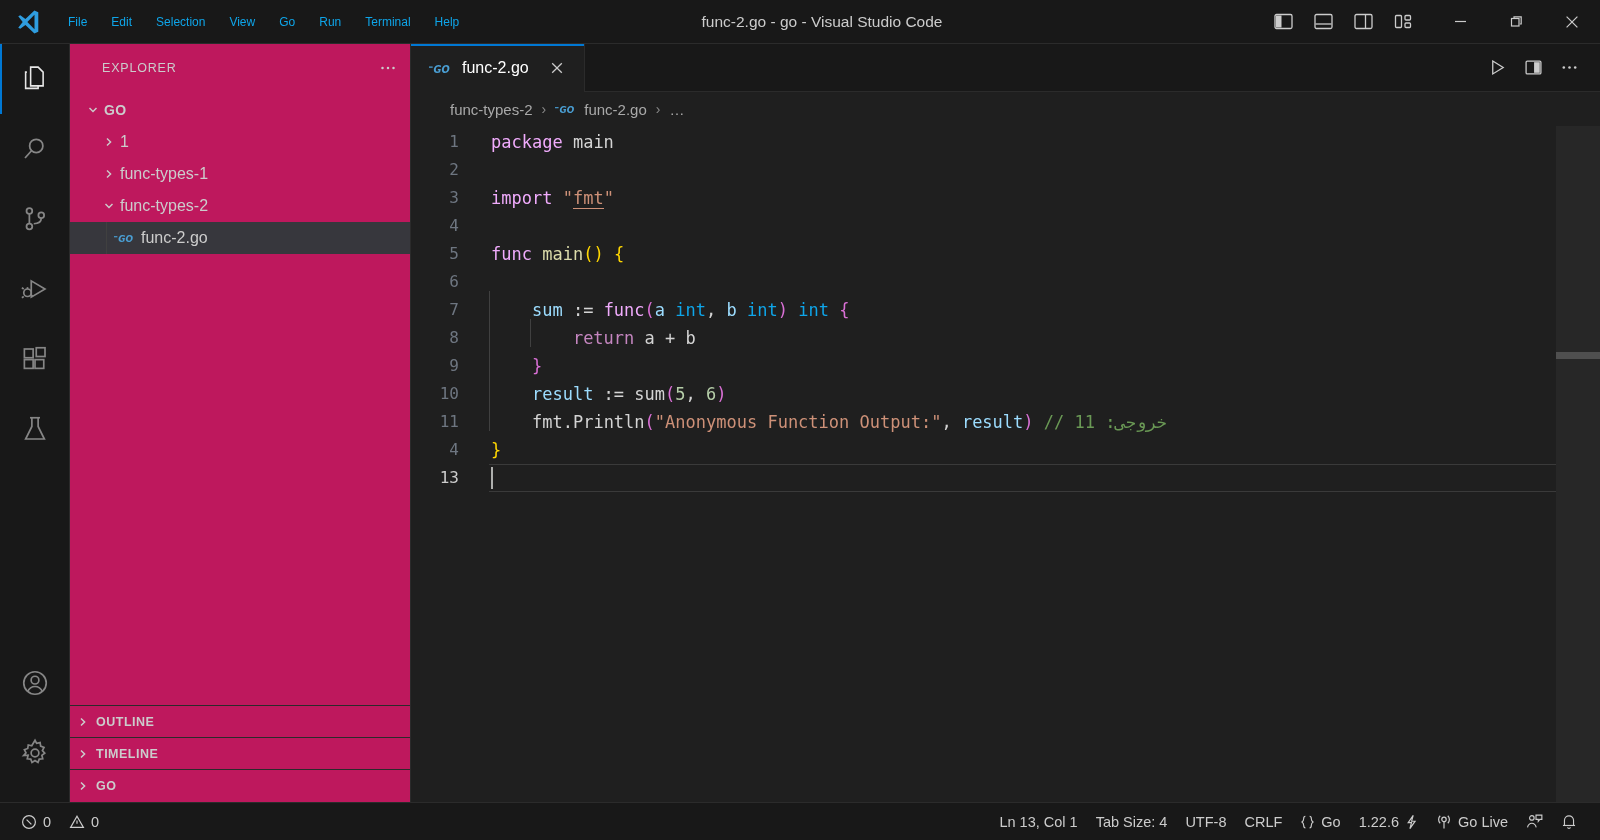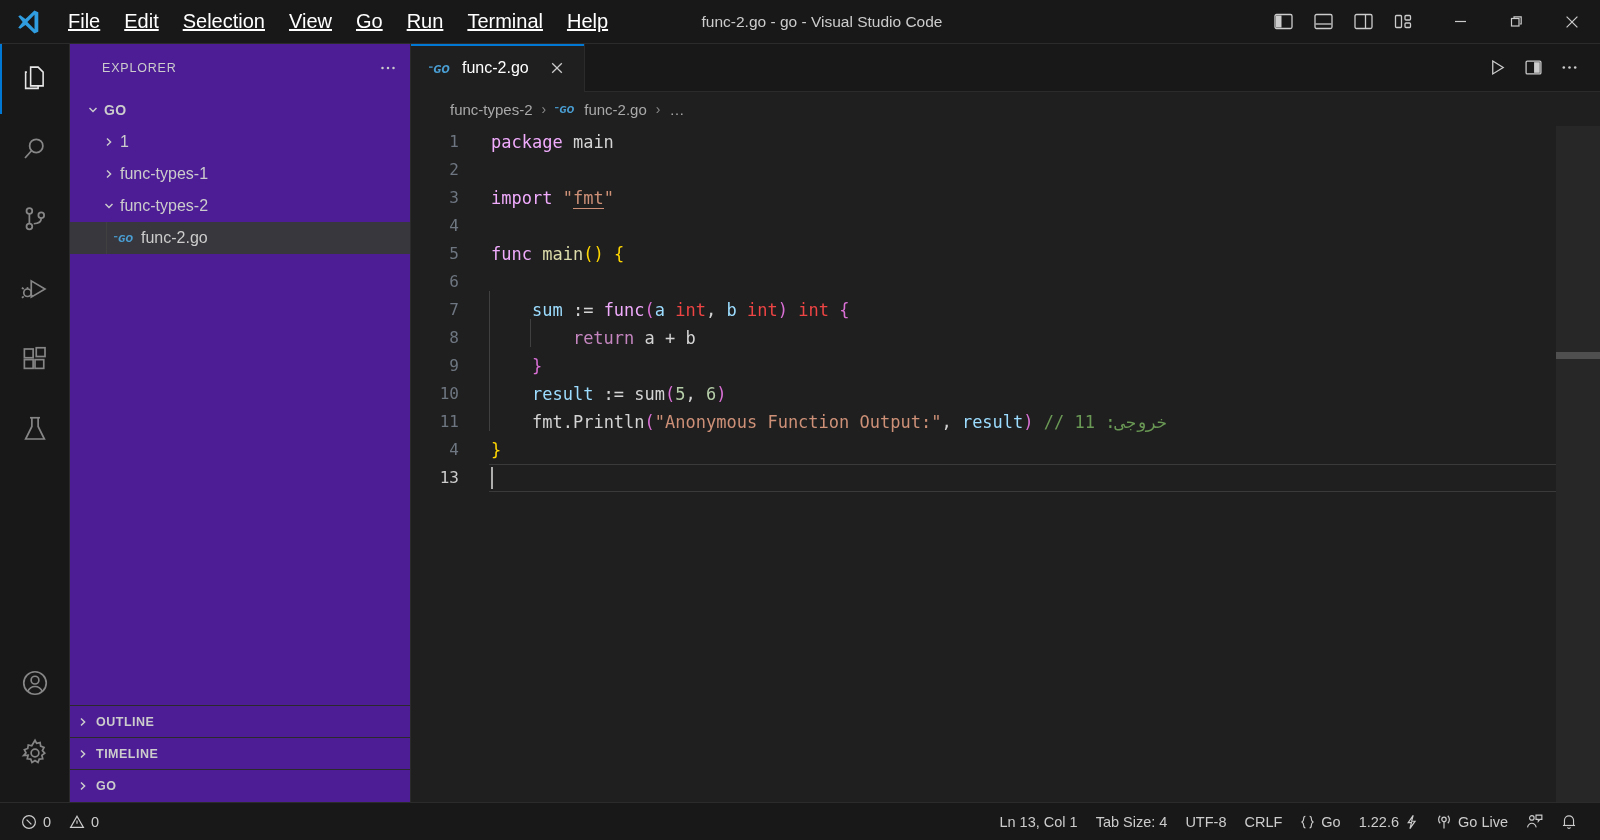--- a/index.html
+++ b/index.html
@@ -16,22 +16,22 @@
   .titlebar {
     height: 44px; flex: 0 0 44px;
     background: #181818;
     display: flex; align-items: center;
     border-bottom: 1px solid #2b2b2b;
     position: relative;
   }
   .vscode-logo { width: 56px; display: flex; align-items: center; justify-content: center; }
   .menus { display: flex; align-items: center; gap: 0px; }
   .menu-item {
-    font-size: 20px; color: #ffffff; padding: 5px 12px; border-radius: 4px;
-    white-space: nowrap; cursor: default; text-decoration: underline;
+    font-size: 12px; color: #0ea5e9; padding: 5px 12px; border-radius: 4px;
+    white-space: nowrap; cursor: default;
   }
   .title-center {
     position: absolute; left: 0; right: 0; top: 0; height: 44px;
     display: flex; align-items: center; justify-content: center;
     font-size: 15.5px; color: #cccccc; pointer-events: none; padding-left: 44px;
   }
   .title-right {
     margin-left: auto; display: flex; align-items: center; height: 44px; z-index: 3;
   }
   .layout-icons { display: flex; align-items: center; gap: 2px; padding-right: 10px; }
@@ -54,21 +54,21 @@
     width: 70px; height: 70px; display: flex; align-items: center; justify-content: center;
     position: relative; color: #868686;
   }
   .act-item.active { color: #e7e7e7; }
   .act-item.active::before {
     content: ""; position: absolute; left: 0; top: 0; bottom: 0; width: 2px; background: #0078d4;
   }
 
   
   .sidebar {
-    width: 341px; flex: 0 0 341px; background: #4c1d95;
+    width: 341px; flex: 0 0 341px; background: #be185d;
     display: flex; flex-direction: column;
     border-right: 1px solid #2b2b2b;
   }
   .sidebar-header {
     height: 48px; display: flex; align-items: center; padding: 0 8px 0 32px;
     font-size: 12.5px; letter-spacing: .8px; color: #cccccc; font-weight: 400;
   }
   .sidebar-header .ttl { flex: 1; }
   .dots-btn { width: 28px; height: 28px; display: flex; align-items: center; justify-content: center; border-radius: 4px; color: #cccccc; }
 
@@ -142,21 +142,21 @@
 
   
   .t-kw    { color: #f0abfc; }
   .t-kw2   { color: #c586c0; }
   .t-fn    { color: #dcdcaa; }
   .t-id    { color: #9cdcfe; }
   .t-plain { color: #d4d4d4; }
   .t-str   { color: #ce9178; }
   .t-num   { color: #b5cea8; }
   .t-com   { color: #6a9955; }
-  .t-type  { color: #ef4444; }
+  .t-type  { color: #0ea5e9; }
   .t-paren { color: #ffd700; }
   .t-paren2{ color: #da70d6; }
   .t-pkg   { color: #ce9178; border-bottom: 1px solid #ce9178; }
 
   
   .vscroll {
     width: 44px; flex: 0 0 44px; background: #272727; position: relative;
   }
   .vscroll .thumb {
     position: absolute; left: 0; right: 0; top: 226px; height: 7px; background: #4f4f4f;

